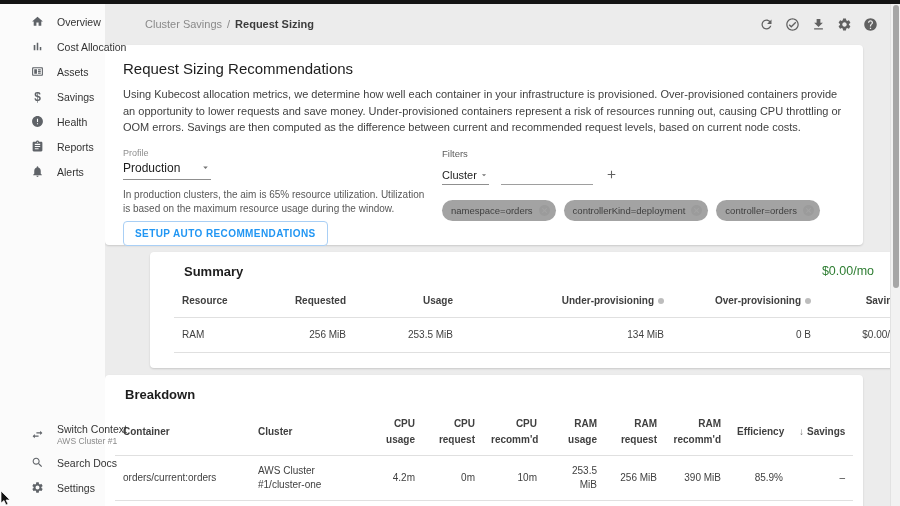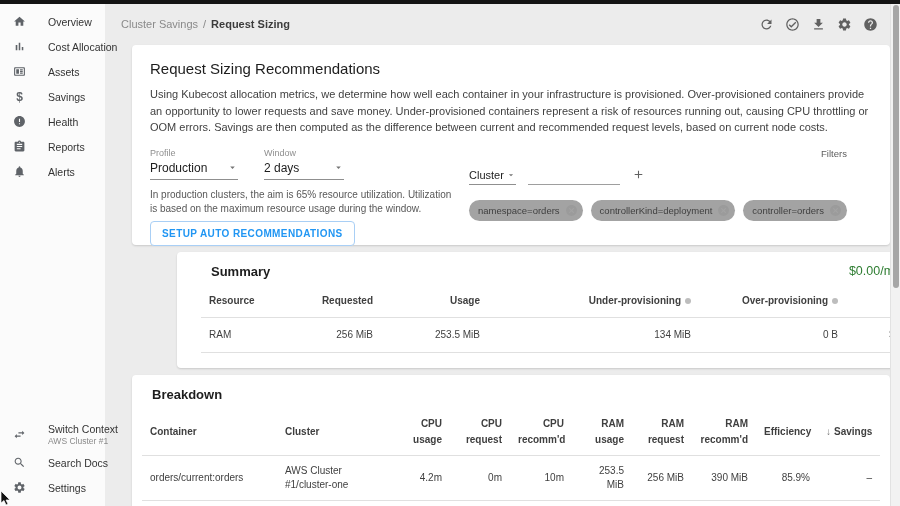--- a/index.html
+++ b/index.html
@@ -4,56 +4,56 @@
 <style>
   * { margin:0; padding:0; box-sizing:border-box; }
   html,body { width:900px; height:506px; overflow:hidden; }
   body { font-family:"Liberation Sans", sans-serif; background:#ececec; position:relative; color:#3c3c3c; }
 
   .top-black { position:absolute; top:0; left:0; width:900px; height:4px; background:#141414; z-index:20; }
 
   
   .sidebar { position:absolute; left:0; top:4px; width:105px; height:502px; background:#fbfbfb; display:flex; flex-direction:column; z-index:5; }
   .side-nav { padding-top:5px; }
-  .side-item { display:flex; align-items:center; height:25px; padding-left:13px; gap:22px; cursor:pointer; }
+  .side-item { display:flex; align-items:center; height:25px; padding-left:31px; gap:13px; cursor:pointer; }
   .side-item svg { width:13px; height:13px; fill:#5f6368; flex:none; }
   .side-item .dollar { width:13px; text-align:center; font-size:12px; font-weight:bold; color:#5f6368; flex:none; }
   .side-label { font-size:10.5px; color:#333; white-space:nowrap; }
   .side-bottom { margin-top:auto; padding-bottom:6px; }
   .side-item.two-line { height:32px; align-items:center; }
   .side-sub { font-size:8.5px; color:#8a8a8a; margin-top:1px; }
 
   
-  .topbar { position:absolute; left:105px; top:4px; right:10px; height:40px; display:flex; align-items:center; z-index:4; }
+  .topbar { position:absolute; left:105px; top:4px; right:10px; height:40px; display:flex; align-items:center; z-index:4;padding-left:24px; }
   .breadcrumb { margin-left:16px; font-size:11px; color:#8a8a8a; display:flex; gap:5px; }
   .breadcrumb .current { color:#3c3c3c; font-weight:bold; }
   .tb-icons { margin-left:auto; margin-right:12px; display:flex; gap:11px; align-items:center; }
   .tb-icons svg { width:15px; height:15px; fill:#616161; cursor:pointer; }
 
   
-  .card { position:absolute; left:132px; width:758px; background:#fff; border-radius:4px; box-shadow:0 1px 2px rgba(0,0,0,0.15); z-index:3; }
+  .card { position:absolute; left:105px; width:758px; background:#fff; border-radius:4px; box-shadow:0 1px 2px rgba(0,0,0,0.15); z-index:3; }
   .card1 { top:45px; height:200px; padding:15px 18px; }
   .card2 { top:252px; height:116px; padding:10px 24px 0;margin-left:45px; }
   .card3 { top:375px; height:140px; padding:10px 10px 0; }
 
   .h1 { font-size:15px; font-weight:500; color:#1d1d1d; }
   .desc { font-size:11px; line-height:1.5; color:#3f3f3f; margin-top:9px; }
 
   .controls { display:flex; margin-top:12px; }
   .ctl-left { width:317px; flex:none; }
   .selects { display:flex; gap:26px; }
   .field-label { font-size:9px; color:#8f8f8f; }
   .select { border-bottom:1px solid #8f8f8f; display:flex; justify-content:space-between; align-items:center; padding:3px 0 4px; cursor:pointer; }
   .select .val { font-size:12px; color:#1d1d1d; }
   .select svg { width:11px; height:11px; fill:#757575; }
   .sel-profile { width:88px; } .sel-window { width:80px; }
   .helper { font-size:10px; color:#585858; line-height:1.45; margin-top:8px; width:302px; }
 
   .ctl-right { padding-left:2px; }
-  .filters-label { font-size:9.5px; color:#5c5c5c;text-align:right; }
+  .filters-label { font-size:9.5px; color:#5c5c5c; }
   .filter-row { display:flex; align-items:flex-end; gap:12px; margin-top:8px; }
   .mini-select { display:flex; align-items:center; gap:2px; border-bottom:1px solid #8f8f8f; padding:2px 0 3px; cursor:pointer; }
   .mini-select .val { font-size:11px; color:#1d1d1d; }
   .mini-select svg { width:10px; height:10px; fill:#757575; }
   .filter-input { border:none; border-bottom:1px solid #9e9e9e; width:92px; height:18px; background:transparent; font-size:11px; outline:none; }
   .plus-btn { cursor:pointer; } .plus-btn svg { width:13px; height:13px; fill:#616161; }
   .chips { display:flex; gap:8px; margin-top:15px; }
   .chip { display:flex; align-items:center; gap:5px; background:#a3a3a3; border-radius:11px; height:21px; padding:0 5px 0 9px; cursor:pointer; }
   .chip .chip-txt { font-size:9.5px; color:#3f3f3f; }
   .chip svg { width:13px; height:13px; fill:#9b9b9b; cursor:pointer; }
@@ -181,29 +181,20 @@
   <div class="h1">Request Sizing Recommendations</div>
   <div class="desc">Using Kubecost allocation metrics, we determine how well each container in your infrastructure is provisioned. Over-provisioned containers provide an opportunity to lower requests and save money. Under-provisioned containers represent a risk of resources running out, causing CPU throttling or OOM errors. Savings are then computed as the difference between current and recommended request levels, based on current node costs.</div>
 
   <div class="controls">
     <div class="ctl-left">
       <div class="selects">
         <div>
           <div class="field-label">Profile</div>
           <div class="select sel-profile">
             <span class="val">Production</span>
-            <svg viewBox="0 0 24 24">
-                <path d="M7 10l5 5 5-5z"></path>
-              </svg>
-          </div>
-        </div>
-        <div>
-          <div class="field-label">Window</div>
-          <div class="select sel-window">
-            <span class="val">2 days</span>
             <svg viewBox="0 0 24 24">
                 <path d="M7 10l5 5 5-5z"></path>
               </svg>
           </div>
         </div>
       </div>
       <div class="helper">In production clusters, the aim is 65% resource utilization. Utilization is based on the maximum resource usage during the window.</div>
     </div>
 
     <div class="ctl-right">

